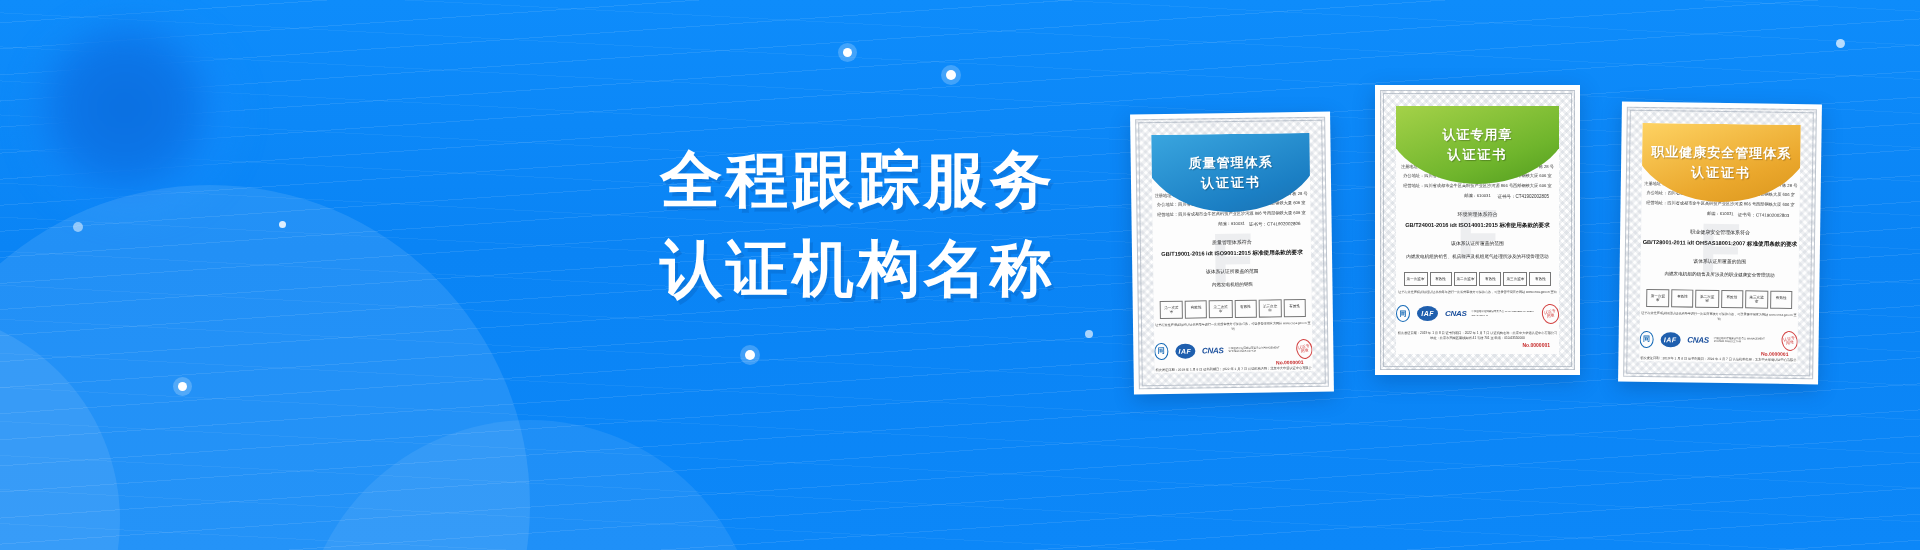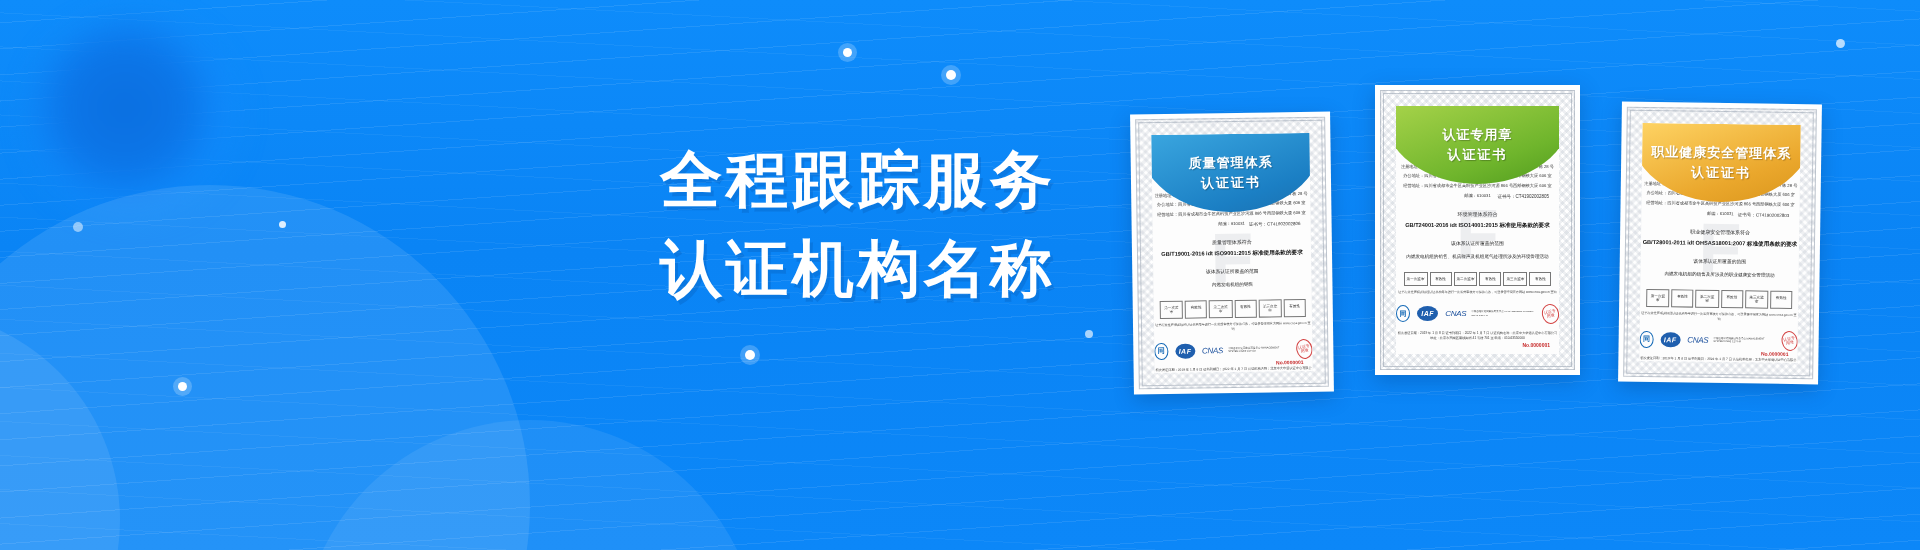--- a/index.html
+++ b/index.html
@@ -151,21 +151,21 @@
   .logo-cnca{
     width:17px;height:17px;border-radius:50%;border:1.4px solid #1469b6;
     display:flex;align-items:center;justify-content:center;
     font-size:7px;color:#1469b6;font-weight:bold;
   }
   .logo-iaf{
     width:26px;height:15px;border-radius:50%;background:#1f5fae;color:#fff;
     display:flex;align-items:center;justify-content:center;font-size:7px;
     font-weight:bold;font-style:italic;letter-spacing:0.5px;
   }
-  .logo-cnas{ font-size:8px;font-weight:normal;color:#1a4f9c;font-style:italic;letter-spacing:-0.3px;}
+  .logo-cnas{ font-size:8px;font-weight:bold;color:#1a4f9c;font-style:italic;letter-spacing:-0.3px;}
   .logo-cnas-txt{ font-size:2.5px;color:#333;line-height:1.3;margin-left:-2px;}
   .seal{
     width:20px;height:20px;border-radius:50%;
     border:1.4px solid #cc2222;color:#cc2222;
     display:flex;align-items:center;justify-content:center;
     font-size:4px;transform:rotate(-12deg);opacity:0.85;
     text-align:center;line-height:1;
   }
   .cert-foot{ text-align:center; font-size:3.2px; color:#333; margin-top:7px; line-height:1.6;}
   .cert-no{ position:absolute; right:9px; bottom:6px; font-size:5px; color:#c62828; font-weight:bold;}

